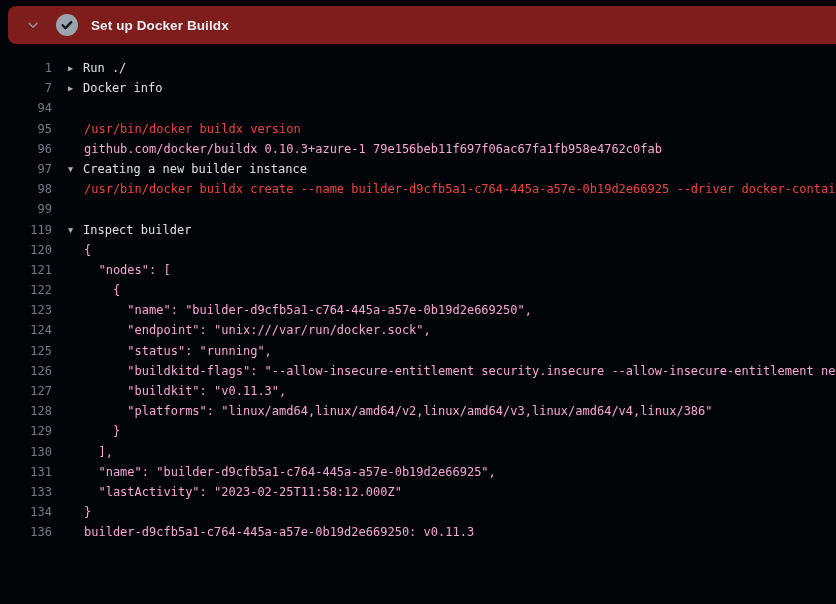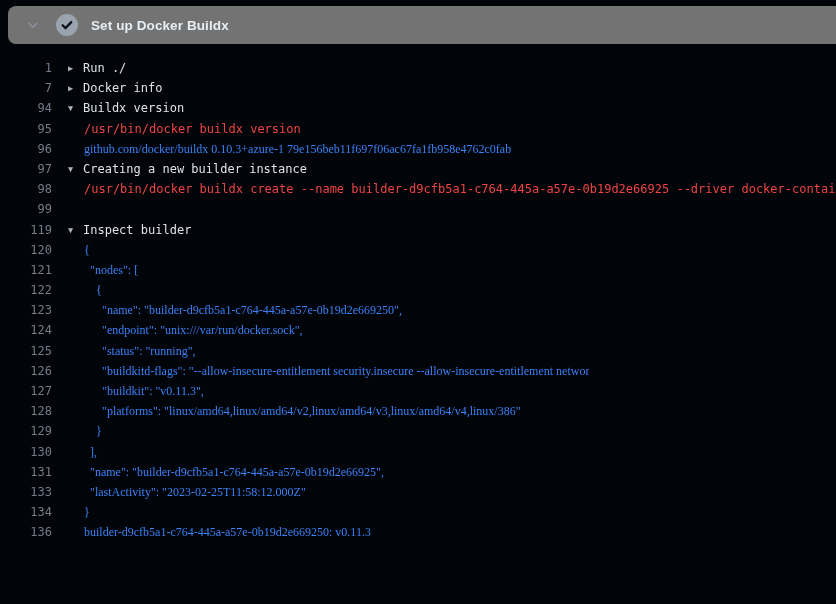--- a/index.html
+++ b/index.html
@@ -3,21 +3,21 @@
 <meta charset="utf-8">
 <style>
   * { margin:0; padding:0; box-sizing:border-box; }
   html,body { width:836px; height:604px; overflow:hidden; }
   body { background:#010409; font-family:"DejaVu Sans Mono", monospace; }
 
   
   .step-header {
     margin:6px 0 0 8px;
     height:38px;
-    background:#737373;
+    background:#7f1d1d;
     border-radius:8px 0 0 8px;
     display:flex;
     align-items:center;
     padding-left:13px;
     cursor:pointer;
   }
   .chev {
     width:24px; height:24px;
     display:flex; align-items:center; justify-content:center;
     color:#8b949e;
@@ -50,21 +50,21 @@
     overflow:hidden;
   }
   .ln {
     flex:0 0 52px;
     text-align:right;
     color:#737c87;
     text-decoration:none;
     cursor:pointer;
   }
   .txt { margin-left:16px; overflow:hidden; }
-  .t-out   { color:#3b82f6; padding-left:16px;font-family:Liberation Serif, serif; }
+  .t-out   { color:#f9a8d4; padding-left:16px; }
   .t-cmd   { color:#ef4444; padding-left:16px; }
   .t-group { color:#dde3e9; cursor:pointer; }
   .arrow {
     display:inline-block;
     width:15px;
     font-size:8.5px;
     color:#aab3bc;
     vertical-align:1px;
   }
 </style>
@@ -82,21 +82,21 @@
       <circle cx="8" cy="8" r="8" fill="#9aa4ae"></circle>
       <path d="M4.8 8.2l2.1 2.1 4.2-4.4" stroke="#10151b" stroke-width="1.7" fill="none" stroke-linecap="round" stroke-linejoin="round"></path>
     </svg>
   </span>
   <span class="step-title">Set up Docker Buildx</span>
 </div>
 
 <div class="log">
     <div class="row"><a class="ln">1</a><div class="txt t-group"><span class="arrow">▶</span><span>Run ./</span></div></div>
     <div class="row"><a class="ln">7</a><div class="txt t-group"><span class="arrow">▶</span><span>Docker info</span></div></div>
-    <div class="row"><a class="ln">94</a><div class="txt t-group"><span class="arrow">▼</span><span>Buildx version</span></div></div>
+    <div class="row"><a class="ln">94</a></div>
     <div class="row"><a class="ln">95</a><div class="txt t-cmd">/usr/bin/docker buildx version</div></div>
     <div class="row"><a class="ln">96</a><div class="txt t-out">github.com/docker/buildx 0.10.3+azure-1 79e156beb11f697f06ac67fa1fb958e4762c0fab</div></div>
     <div class="row"><a class="ln">97</a><div class="txt t-group"><span class="arrow">▼</span><span>Creating a new builder instance</span></div></div>
     <div class="row"><a class="ln">98</a><div class="txt t-cmd">/usr/bin/docker buildx create --name builder-d9cfb5a1-c764-445a-a57e-0b19d2e66925 --driver docker-container</div></div>
     <div class="row"><a class="ln">99</a></div>
     <div class="row"><a class="ln">119</a><div class="txt t-group"><span class="arrow">▼</span><span>Inspect builder</span></div></div>
     <div class="row"><a class="ln">120</a><div class="txt t-out">{</div></div>
     <div class="row"><a class="ln">121</a><div class="txt t-out">  "nodes": [</div></div>
     <div class="row"><a class="ln">122</a><div class="txt t-out">    {</div></div>
     <div class="row"><a class="ln">123</a><div class="txt t-out">      "name": "builder-d9cfb5a1-c764-445a-a57e-0b19d2e669250",</div></div>

